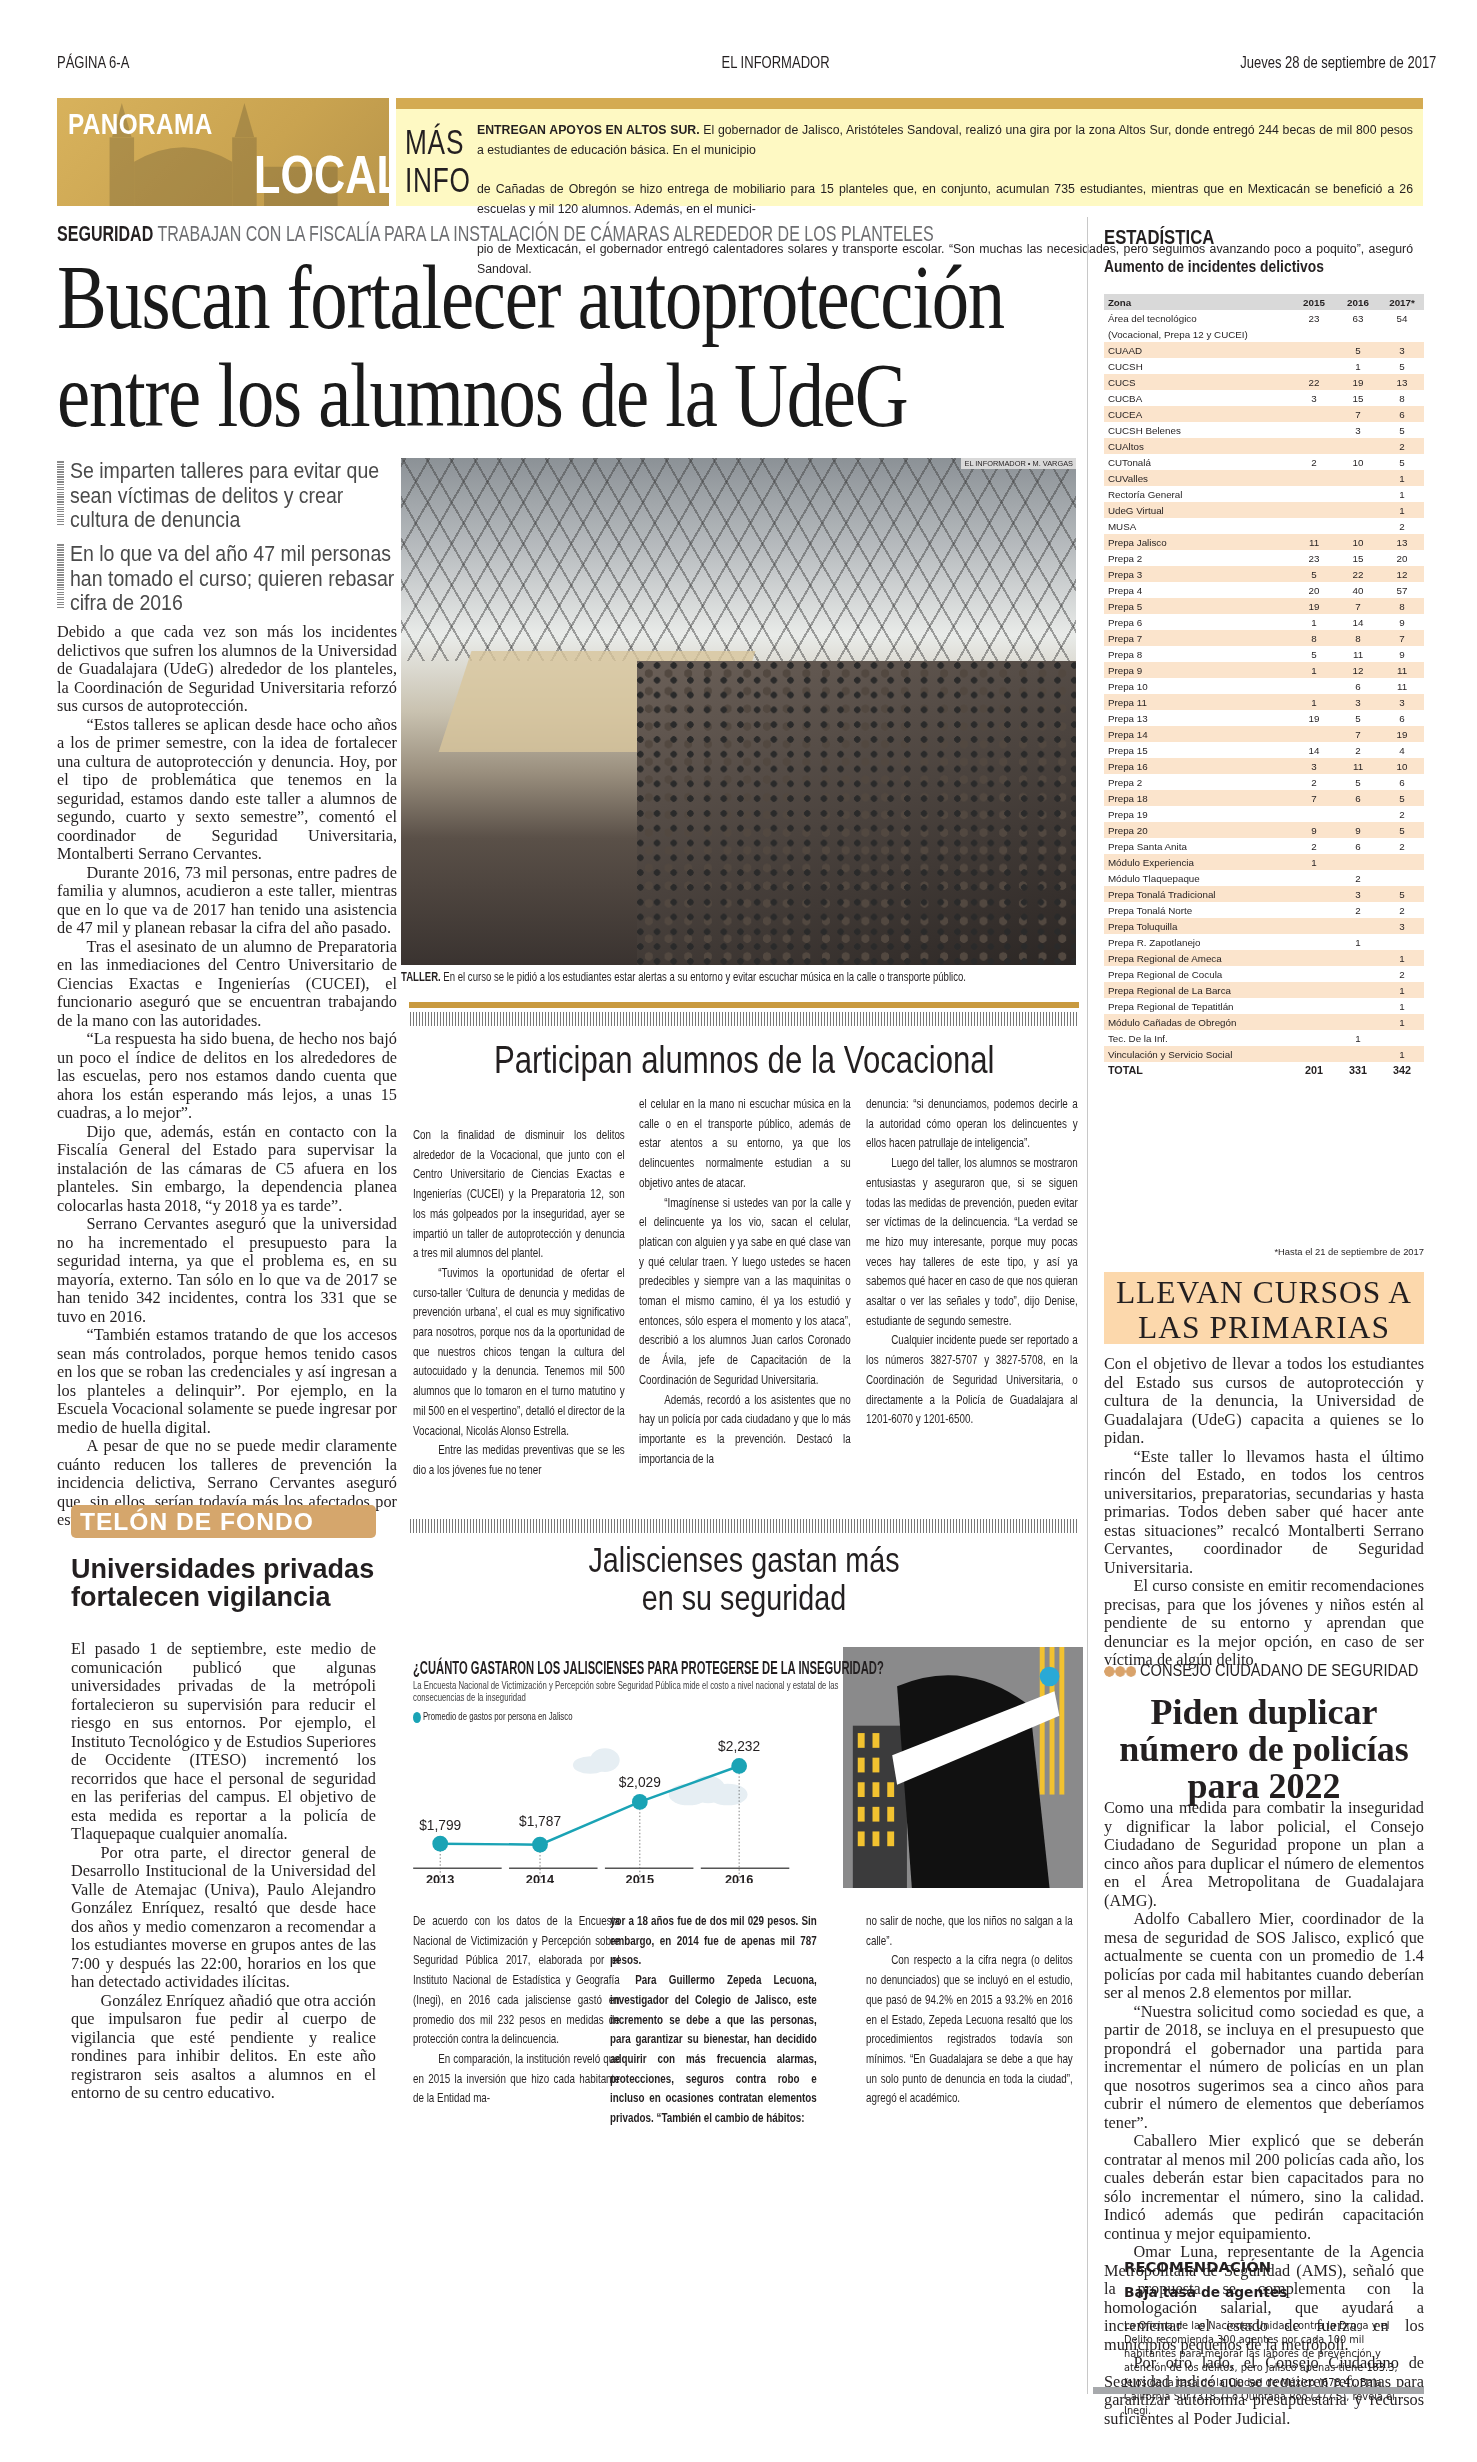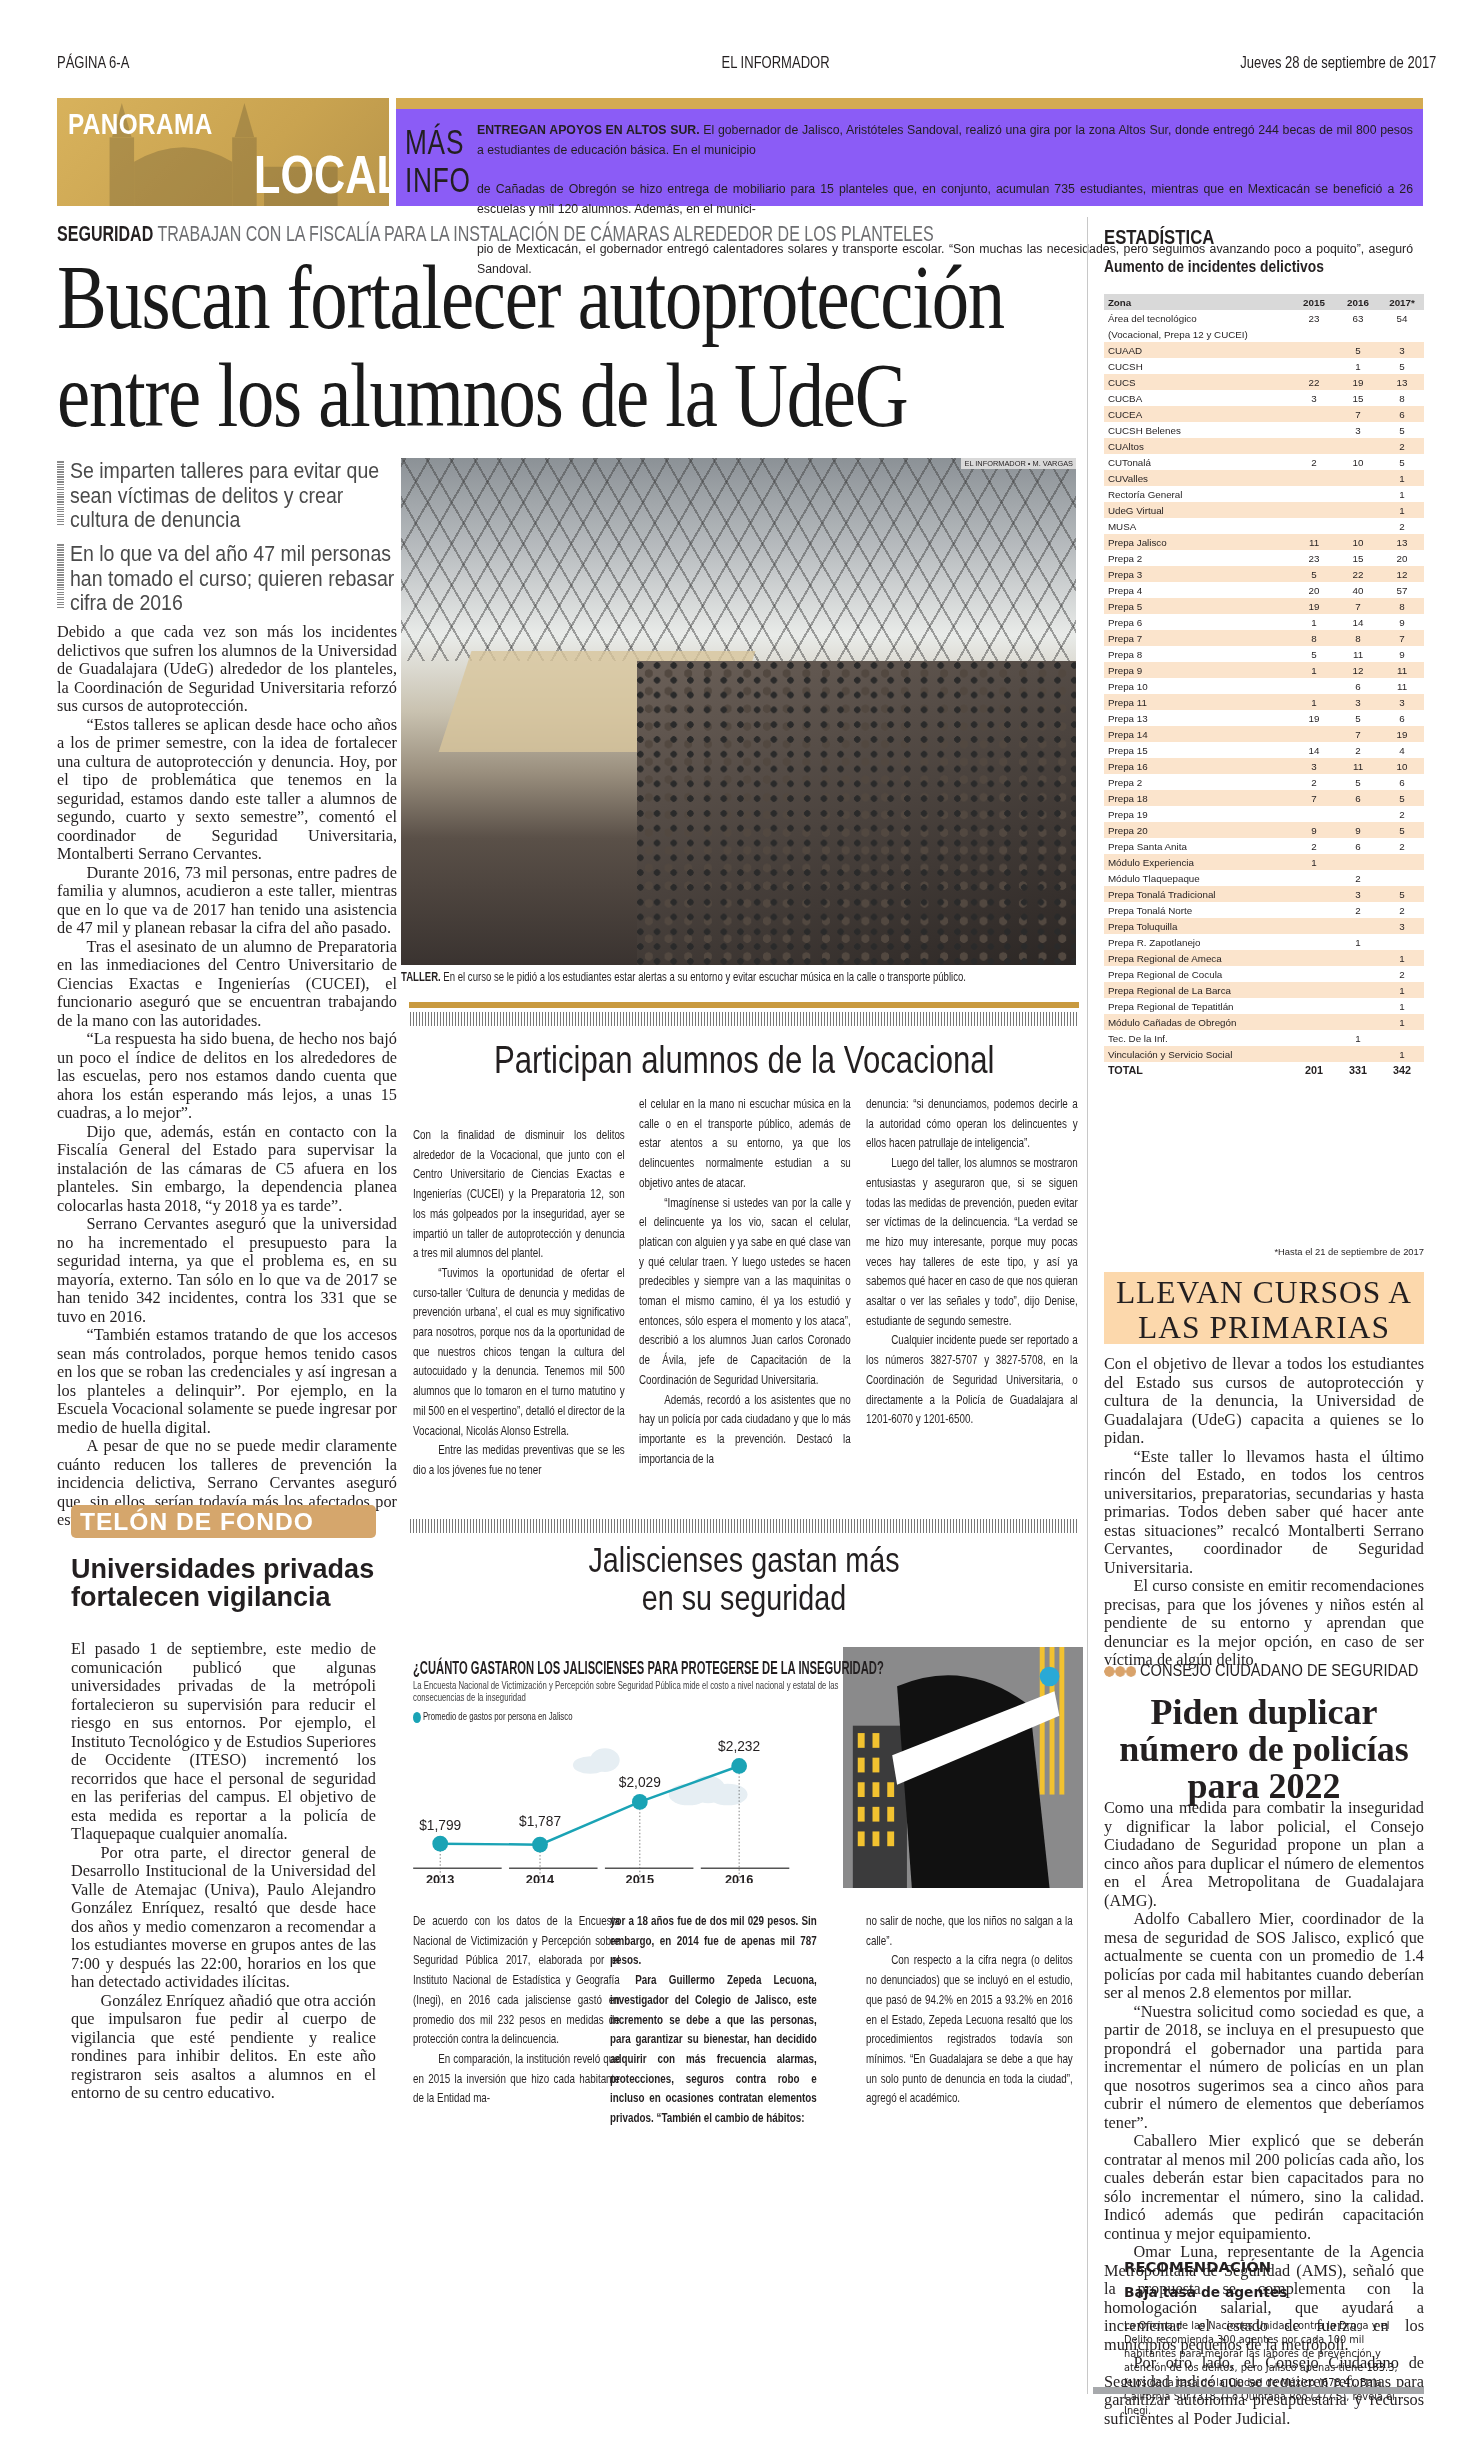--- a/index.html
+++ b/index.html
@@ -11,21 +11,21 @@
   .folio .f-left { left: 0; }
   .folio .f-center { left: 852px; }
   .folio .f-right { left: 1517px; }
 
   
   .banner-local { position: absolute; left: 57px; top: 98px; width: 332px; height: 108px; background: linear-gradient(135deg, #d8b25c 0%, #c9a350 60%, #b8954a 100%); overflow: hidden; }
   .banner-local .cathedral { position: absolute; left: 19.7px; top: 4.9px; width: 276px; height: 103px; opacity: 0.35; }
   .banner-local .panorama { position: absolute; left: 10.8px; top: 9.8px; font-family: "Liberation Sans", sans-serif; font-weight: bold; font-size: 28.6px; color: #fff; transform: scaleX(0.85); transform-origin: left; letter-spacing: 0.5px; }
   .banner-local .local { position: absolute; left: 197px; top: 49px; font-family: "Liberation Sans", sans-serif; font-weight: bold; font-size: 54px; color: #fff; transform: scaleX(0.8); transform-origin: left; line-height: 1; }
 
-  .masinfo { position: absolute; left: 396px; top: 98px; width: 1027px; height: 108px; background: #8b5cf6; }
+  .masinfo { position: absolute; left: 396px; top: 98px; width: 1027px; height: 108px; background: #fef9c3; }
   .masinfo .topbar { position: absolute; left: 0; top: 0; width: 100%; height: 10.8px; background: #d4ab52; }
   .masinfo .label { position: absolute; left: 8.9px; top: 24.6px; font-family: "Liberation Sans", sans-serif; font-size: 35px; color: #231f20; line-height: 1.1; font-weight: normal; transform: scaleX(0.75); transform-origin: left; letter-spacing: 1px; }
   .masinfo .cols { position: absolute; left: 81px; top: 21.7px; width: 936px; display: flex; gap: 19.7px; flex-direction: column; }
   .masinfo .col { flex: 1; font-family: "Liberation Sans", sans-serif; font-size: 12.3px; line-height: 20px; text-align: justify; }
   .masinfo .col b { font-weight: bold; }
 
   
   .kicker { position: absolute; left: 57px; top: 221px; font-family: "Liberation Sans", sans-serif; font-size: 21.7px; white-space: nowrap; transform: scaleX(0.74); transform-origin: left; }
   .kicker b { font-weight: bold; color: #231f20; }
   .kicker span { color: #6d6e71; }

